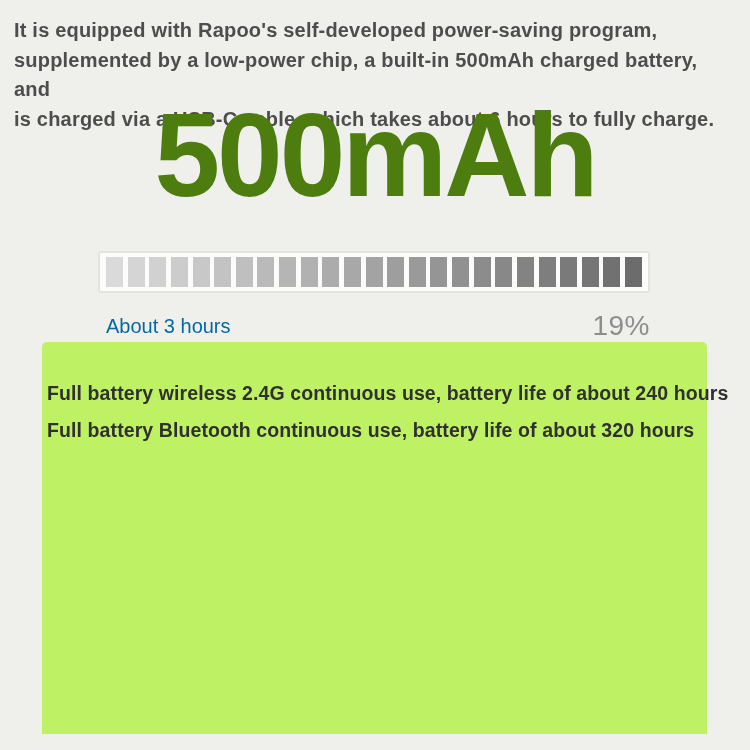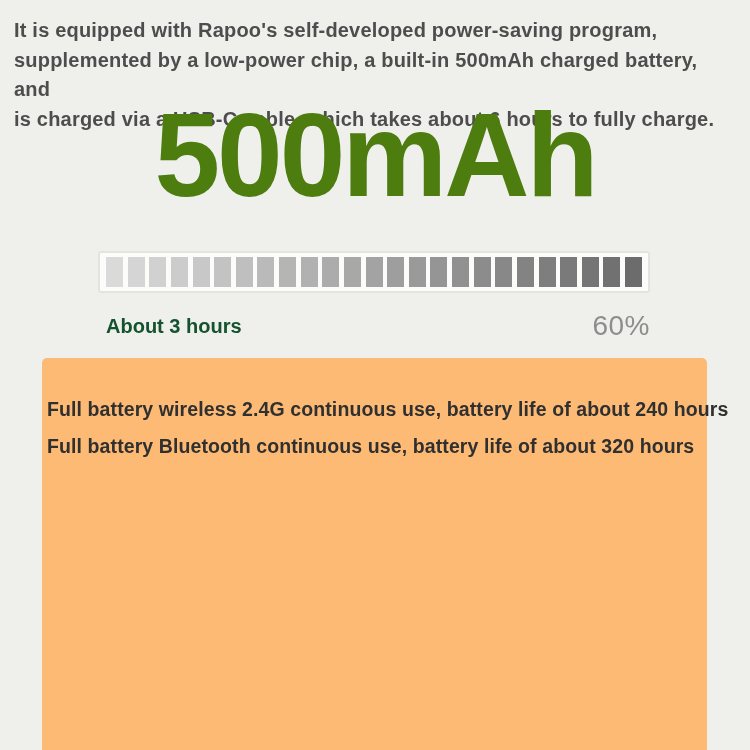--- a/index.html
+++ b/index.html
@@ -23,25 +23,25 @@
     position:absolute;left:98px;top:251px;width:552px;height:42px;
     box-sizing:border-box;background:#fcfcfb;border:2px solid #e3e3e0;
     border-radius:3px;display:flex;align-items:center;
     justify-content:space-between;padding:0 6px;
   }
   .gauge .seg{width:17px;height:30px;}
   .gauge-labels{
     position:absolute;left:98px;top:308px;width:552px;height:36px;
     display:flex;align-items:center;justify-content:space-between;
   }
-  .lbl-time{font-size:20px;font-weight:700;color:#14532d;padding-left:8px;}
+  .lbl-time{font-size:20px;font-weight:400;color:#0369a1;padding-left:8px;}
   .lbl-pct{font-size:28px;font-weight:400;color:#8d8d8d;letter-spacing:.5px;}
   .card{
-    position:absolute;left:42px;top:358px;width:665px;height:392px;
-    background:#fdba74;border-radius:5px 5px 0 0;
+    position:absolute;left:42px;top:342px;width:665px;height:392px;
+    background:#bef264;border-radius:5px 5px 0 0;
   }
   .card .line{
     position:absolute;left:5px;width:655px;
     font-size:19.5px;font-weight:600;color:#303030;letter-spacing:.1px;
     white-space:nowrap;
   }
   .card .line1{top:40px;}
   .card .line2{top:77px;}
 </style>
 </head>
@@ -78,20 +78,20 @@
     <div class="seg" style="background: rgb(131, 131, 131);"></div>
     <div class="seg" style="background: rgb(126, 126, 126);"></div>
     <div class="seg" style="background: rgb(122, 122, 122);"></div>
     <div class="seg" style="background: rgb(117, 117, 117);"></div>
     <div class="seg" style="background: rgb(113, 113, 113);"></div>
     <div class="seg" style="background: rgb(108, 108, 108);"></div>
   </div>
 
 <div class="gauge-labels">
   <span class="lbl-time">About 3 hours</span>
-  <span class="lbl-pct">60%</span>
+  <span class="lbl-pct">19%</span>
 </div>
 
 <div class="card">
   <div class="line line1">Full battery wireless 2.4G continuous use, battery life of about 240 hours</div>
   <div class="line line2">Full battery Bluetooth continuous use, battery life of about 320 hours</div>
 
 </div>
 
 </body></html>

